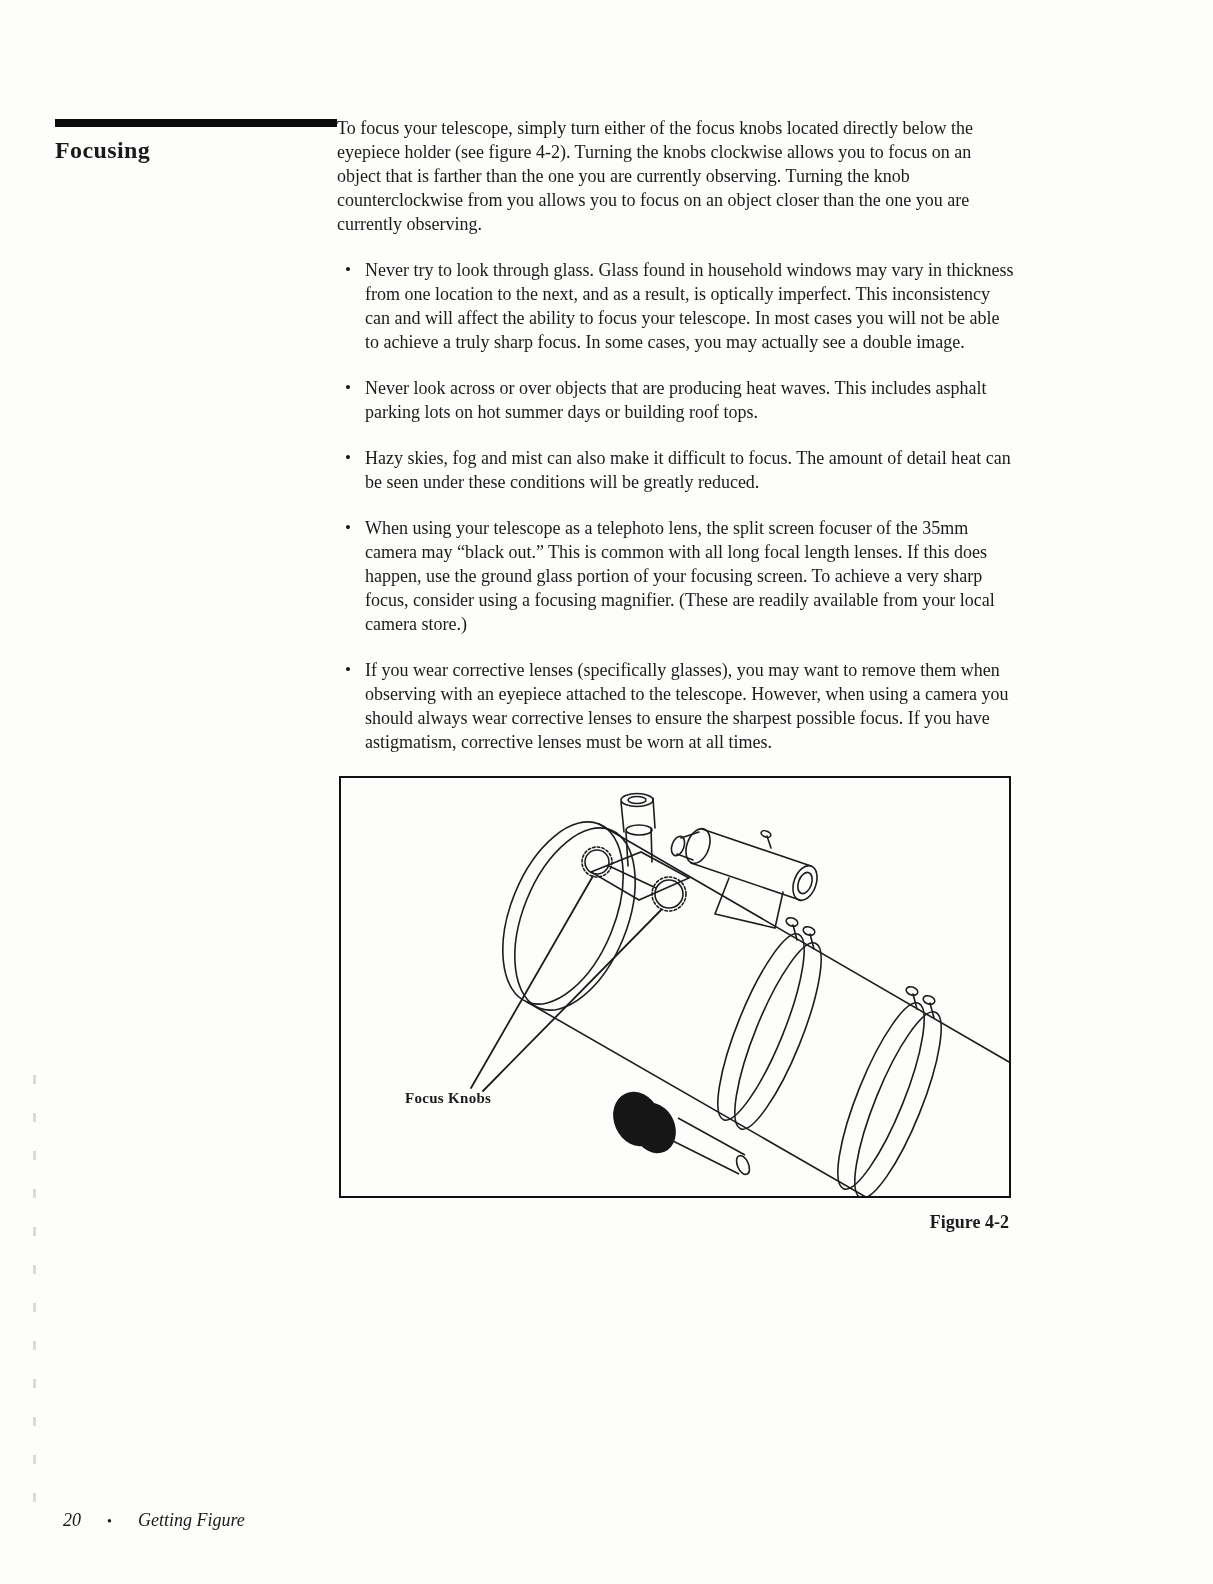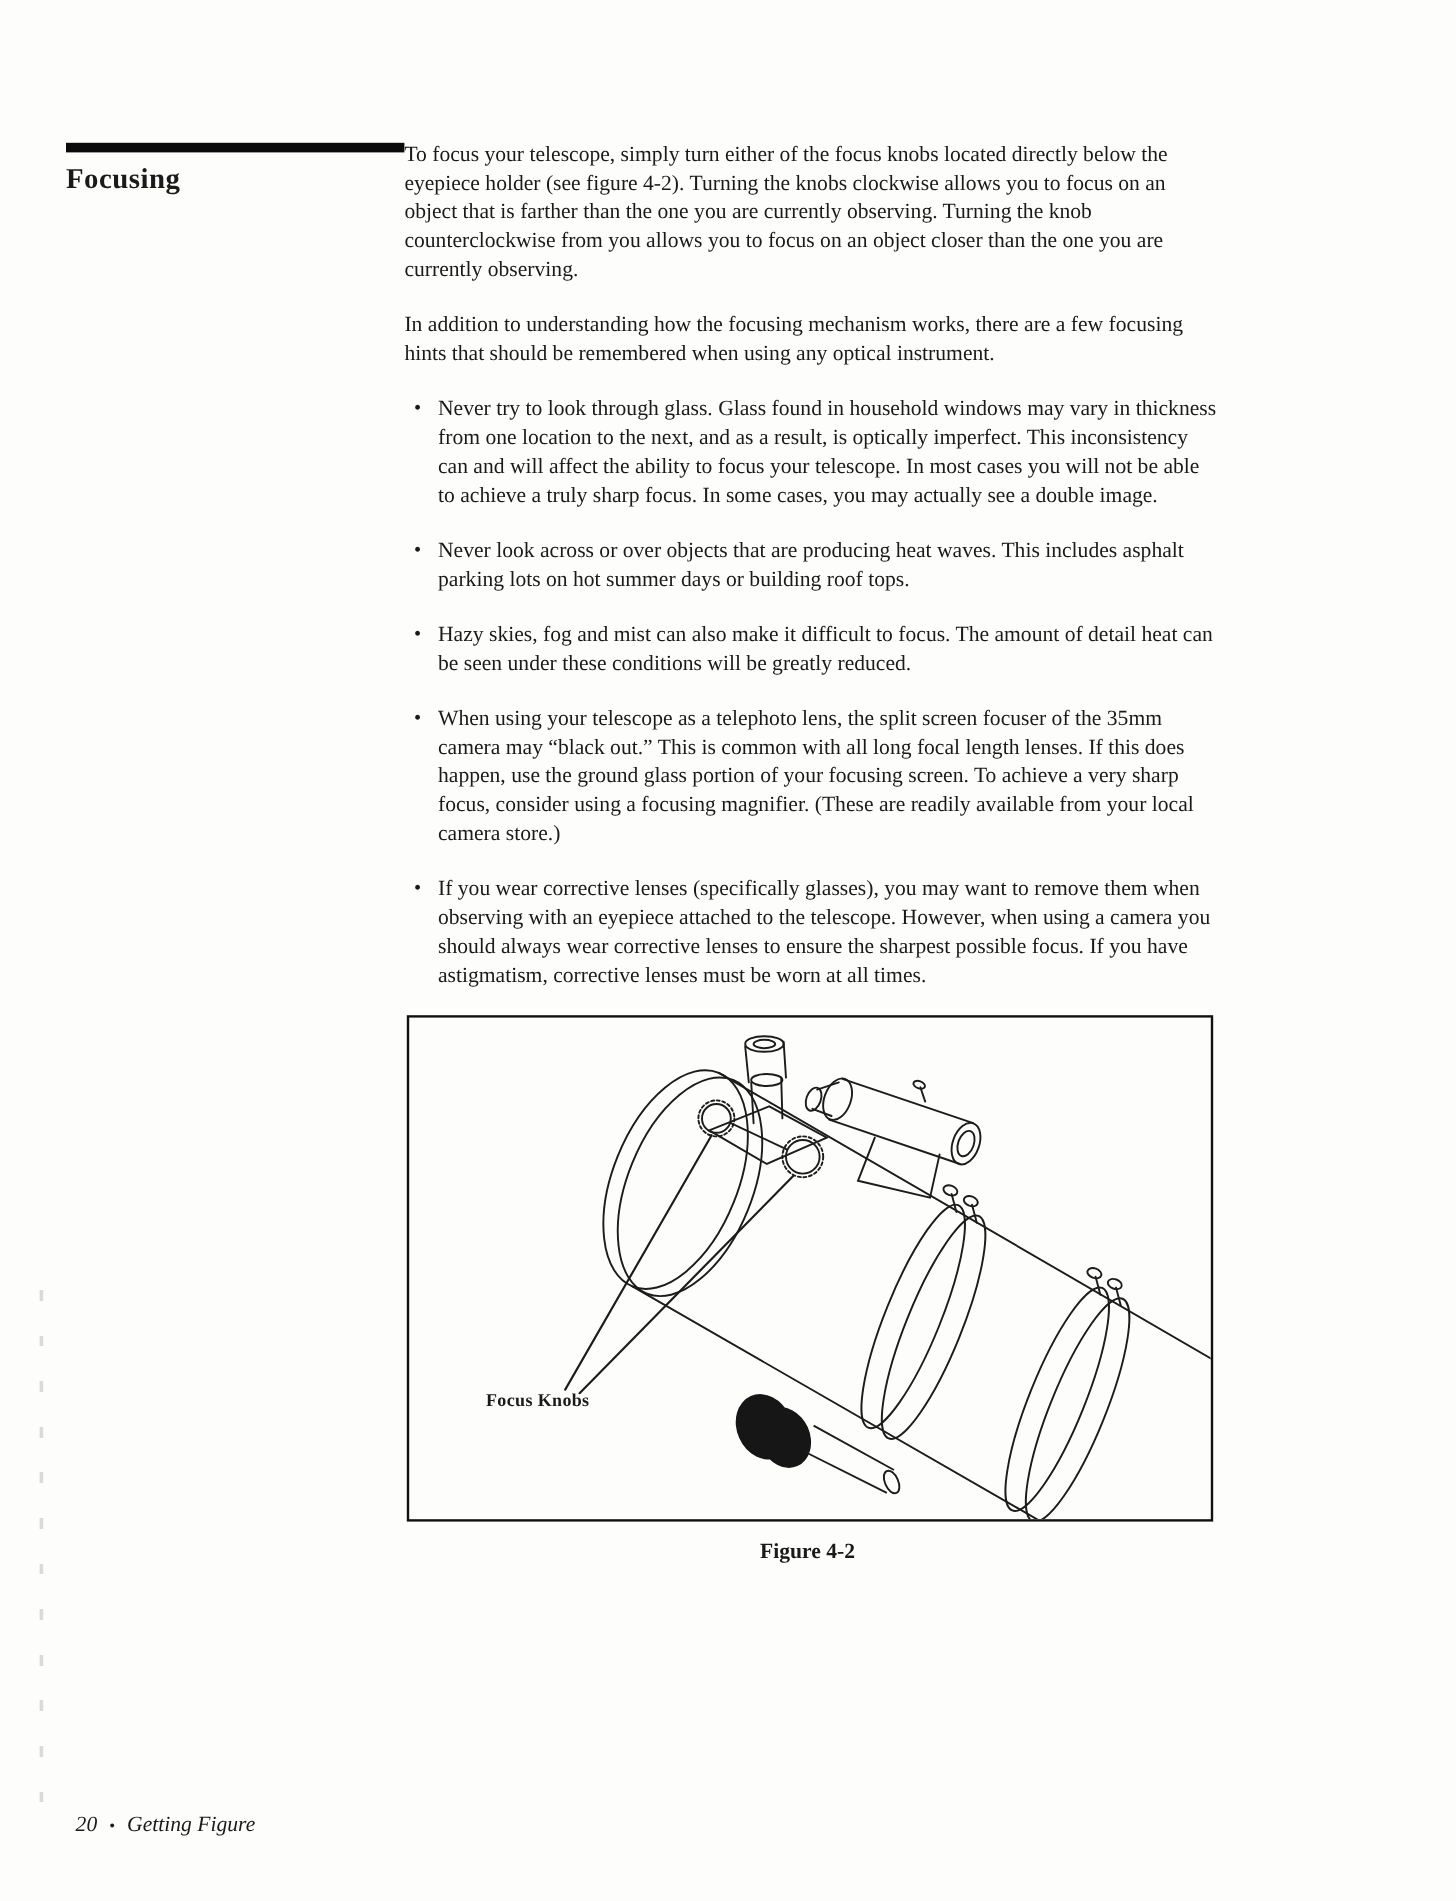--- a/index.html
+++ b/index.html
@@ -87,54 +87,53 @@
     position: absolute;
     left: 64px;
     top: 308px;
     font-size: 15px;
     font-weight: bold;
     letter-spacing: 0.3px;
   }
   .figure-caption {
     width: 672px;
     margin-top: 12px;
-    text-align: center;
+    text-align: right;
     font-size: 18px;
     font-weight: bold;
   }
   .footer {
     position: absolute;
     left: 63px;
     top: 1510px;
     font-size: 18px;
     font-style: italic;
     display: inline-flex;
     align-items: baseline;
-    gap: 10px;
+    gap: 26px;
   }
   .footer .sep {
     font-style: normal;
     font-size: 14px;
   }
 </style>
 </head>
 <body>
 
 <div class="page">
 
   <div class="scan-marks"></div>
 
   <div class="section-block">
     <div class="section-rule"></div>
     <h2 class="section-heading">Focusing</h2>
   </div>
 
   <div class="content">
     <p>To focus your telescope, simply turn either of the focus knobs located directly below the eyepiece holder (see figure 4-2).  Turning the knobs clockwise allows you to focus on an object that is farther than the one you are currently observing.  Turning the knob counterclockwise from you allows you to focus on an object closer than the one you are currently observing.</p>
-    <p>In addition to understanding how the focusing mechanism works, there are a few focusing hints that should be remembered when using any optical instrument.</p>
 
     <ul class="hints">
       <li>Never try to look through glass.  Glass found in household windows may vary in thickness from one location to the next, and as a result, is optically imperfect.  This inconsistency can and will affect the ability to focus your telescope.  In most cases you will not be able to achieve a truly sharp focus.  In some cases, you may actually see a double image.</li>
       <li>Never look across or over objects that are producing heat waves.  This includes asphalt parking lots on hot summer days or building roof tops.</li>
       <li>Hazy skies, fog and mist can also make it difficult to focus.  The amount of detail heat can be seen under these conditions will be greatly reduced.</li>
       <li>When using your telescope as a telephoto lens, the split screen focuser of the 35mm camera may “black out.”  This is common with all long focal length lenses.  If this does happen, use the ground glass portion of your focusing screen.  To achieve a very sharp focus, consider using a focusing magnifier.  (These are readily available from your local camera store.)</li>
       <li>If you wear corrective lenses (specifically glasses), you may want to remove them when observing with an eyepiece attached to the telescope.  However, when using a camera you should always wear corrective lenses to ensure the sharpest possible focus.  If you have astigmatism, corrective lenses must be worn at all times.</li>
     </ul>
 
     <div class="figure-box">

